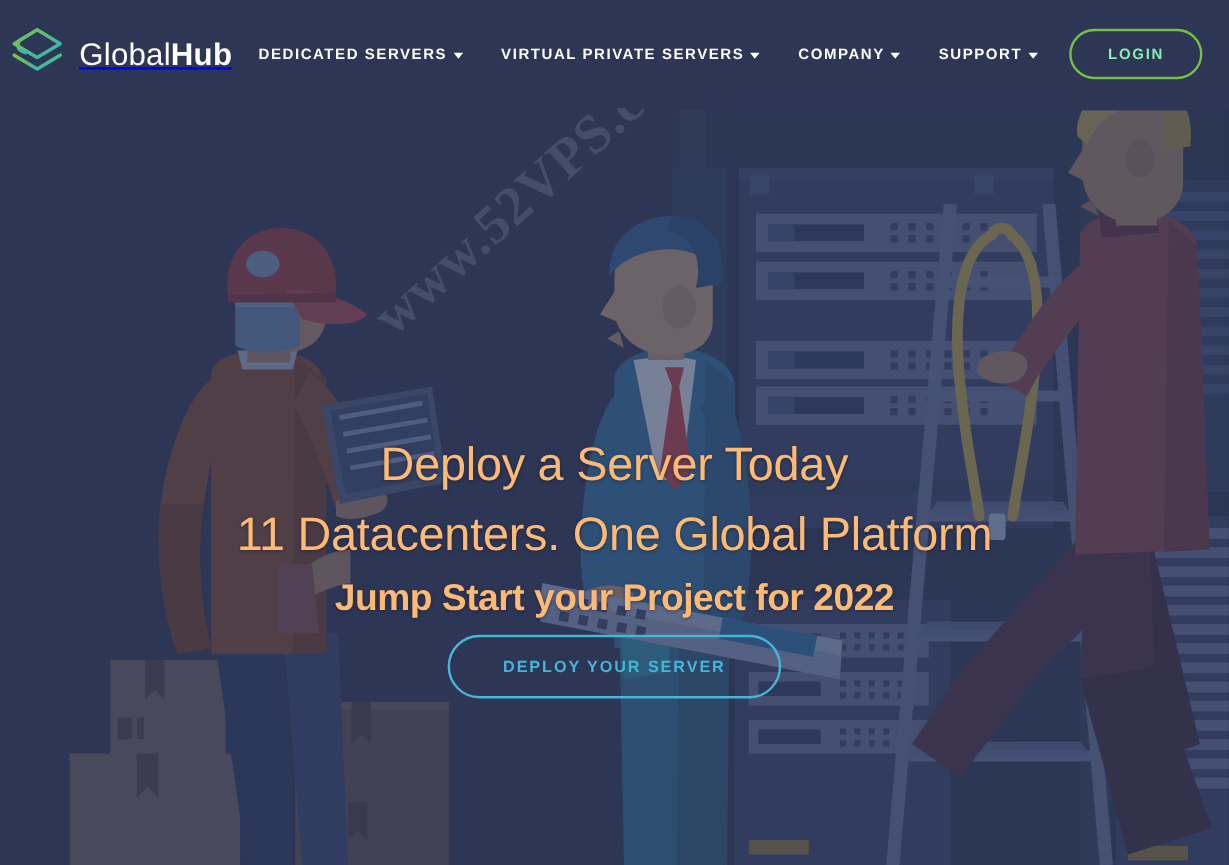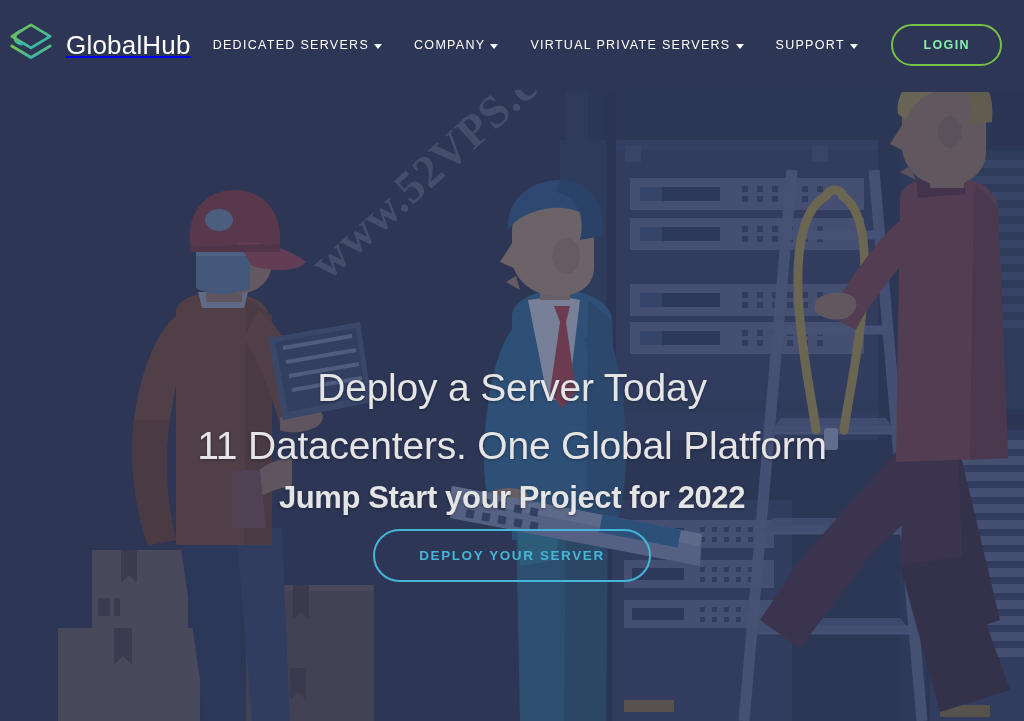--- a/index.html
+++ b/index.html
@@ -27,28 +27,28 @@
     z-index:40;
     display:flex; align-items:center;
     padding:0 22px 0 8px;
   }
   .brand { display:flex; align-items:center; gap:12px; flex:0 0 auto; }
   .brand-logo { width:46px; height:48px; display:block; }
   .brand-name {
     color:#ffffff; font-size:26px; font-weight:400; letter-spacing:0.2px;
     white-space:nowrap;
   }
-  .brand-name .hub { font-weight:400; }
+  .brand-name .hub { font-weight:700; }
 
   #main-nav {
     display:flex; align-items:center; gap:0; margin-left:22px; flex:1 1 auto;
   }
   .nav-item {
     display:flex; align-items:center; gap:5px;
-    color:#ffffff; font-size:12.5px; font-weight:400;
+    color:#ffffff; font-size:12.5px; font-weight:700;
     letter-spacing:1.3px; text-transform:uppercase;
     padding:10px 16px; cursor:pointer; white-space:nowrap;justify-content:flex-end;
   }
   .nav-item:first-child { padding-left:0; }
   .caret {
     width:0; height:0; display:inline-block;
     border-left:4px solid transparent;
     border-right:4px solid transparent;
     border-top:5px solid #ffffff;
     position:relative; top:1px;
@@ -64,21 +64,21 @@
 
   
   #hero-content {
     position:absolute; left:0; top:0; width:1024px; height:721px;
     z-index:30; display:flex; flex-direction:column;
     align-items:center; justify-content:flex-start;
     padding-top:368px; pointer-events:none;
   }
   #hero-content > * { pointer-events:auto; }
   .hero-line {
-    color:#e5e5e5; text-align:left; white-space:nowrap;
+    color:#fdba74; text-align:left; white-space:nowrap;
     text-shadow:0 1px 3px rgba(15,20,40,.45);
   }
   .hero-line-1 { font-size:39px; font-weight:300; line-height:1.0; letter-spacing:-0.2px; }
   .hero-line-2 { font-size:39px; font-weight:300; line-height:1.0; letter-spacing:-0.2px; margin-top:19px; }
   .hero-line-3 { font-size:31px; font-weight:700; line-height:1.0; letter-spacing:-0.4px; margin-top:17px; }
 
   #deploy-button {
     margin-top:16px;
     border:2px solid #45b5d8; border-radius:30px;
     background:transparent; color:#45b5d8;
@@ -515,25 +515,25 @@
       </svg>
       <span class="brand-name"><span>Global</span><span class="hub">Hub</span></span>
     </a>
 
     <nav id="main-nav">
       <div class="nav-item">
         <span>DEDICATED SERVERS</span>
         <i class="caret"></i>
       </div>
       <div class="nav-item">
-        <span>COMPANY</span>
+        <span>VIRTUAL PRIVATE SERVERS</span>
         <i class="caret"></i>
       </div>
       <div class="nav-item">
-        <span>VIRTUAL PRIVATE SERVERS</span>
+        <span>COMPANY</span>
         <i class="caret"></i>
       </div>
       <div class="nav-item">
         <span>SUPPORT</span>
         <i class="caret"></i>
       </div>
     </nav>
 
     <button id="login-button">LOGIN</button>
   </header>

